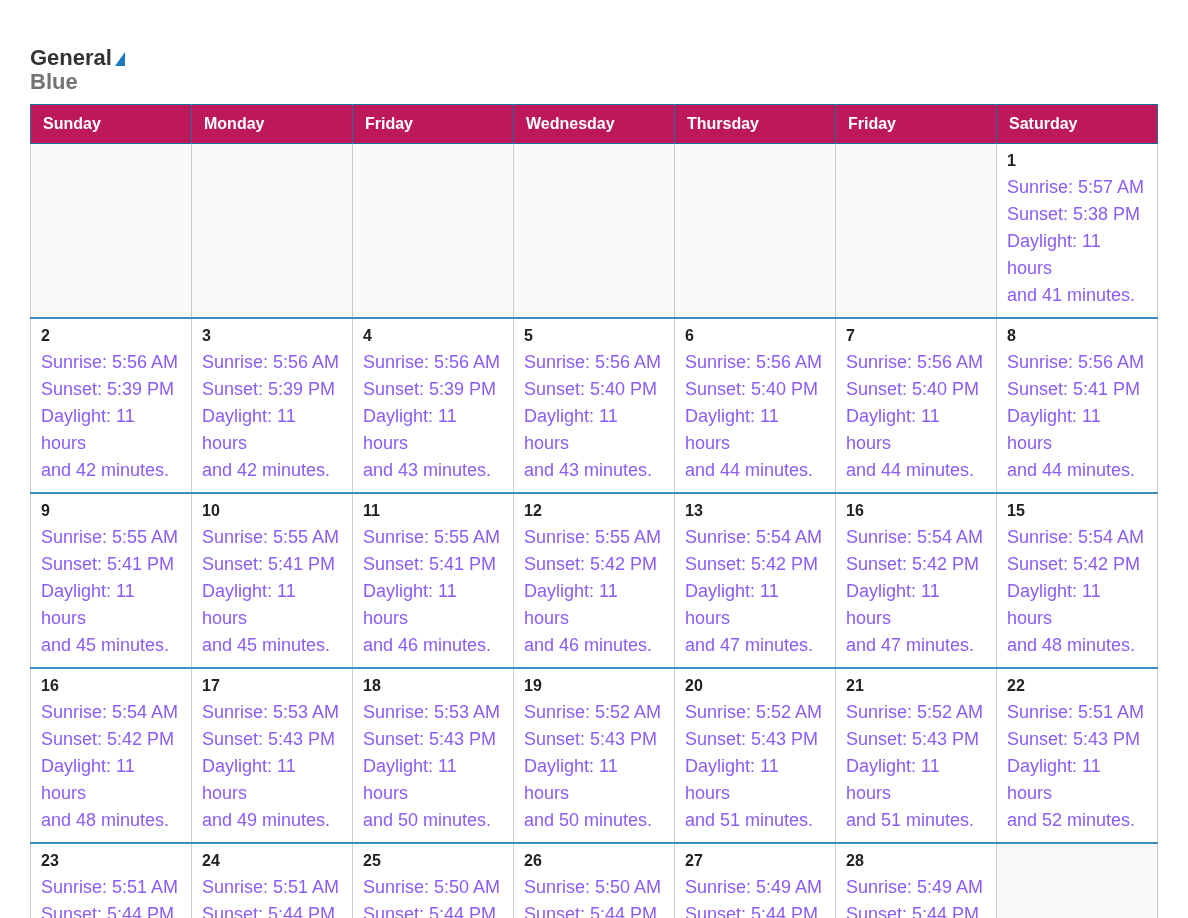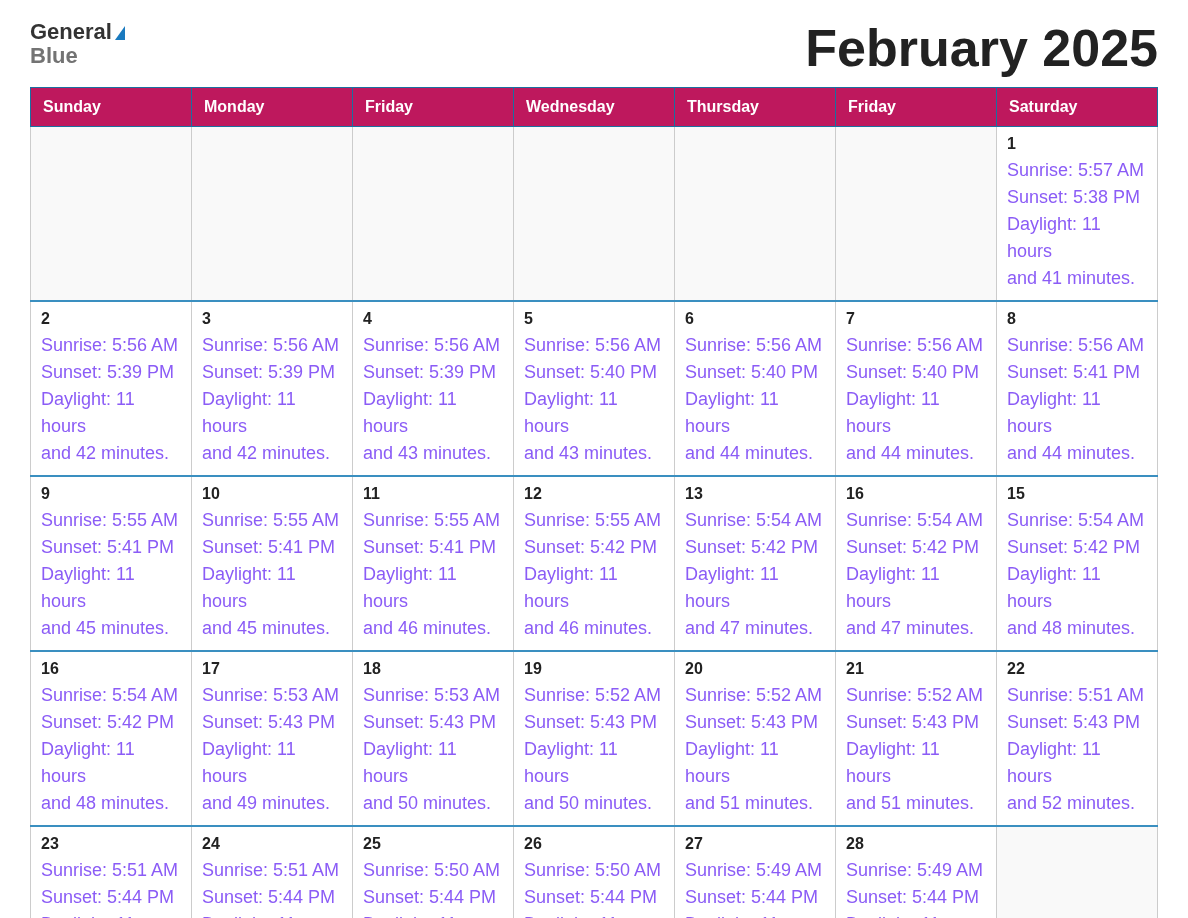--- a/index.html
+++ b/index.html
@@ -8,20 +8,21 @@
       background: #fff;
       width: 1188px;
       min-height: 918px;
       padding: 20px 30px;
     }
     .header {
       display: flex;
       justify-content: space-between;
       align-items: flex-start;
       margin-bottom: 10px;
+      margin-top: 26px;
     }
     .logo {
       display: flex;
       flex-direction: column;
       font-size: 22px;
       font-weight: bold;
       line-height: 1.1;
     }
     .logo-general { color: #333; }
     .logo-blue { color: #737373; }
@@ -98,21 +99,20 @@
 <body>
 
 <div class="header">
   <div class="logo">
     <div>
       <span class="logo-general">General</span><span class="logo-triangle"></span>
     </div>
     <span class="logo-blue">Blue</span>
   </div>
   <div class="title-block">
-    <h1>February 2025</h1>
   </div>
 </div>
 
 <table class="calendar">
   <thead>
     <tr>
     <th>Sunday</th>
         <th>Monday</th>
         <th>Friday</th>
         <th>Wednesday</th>

